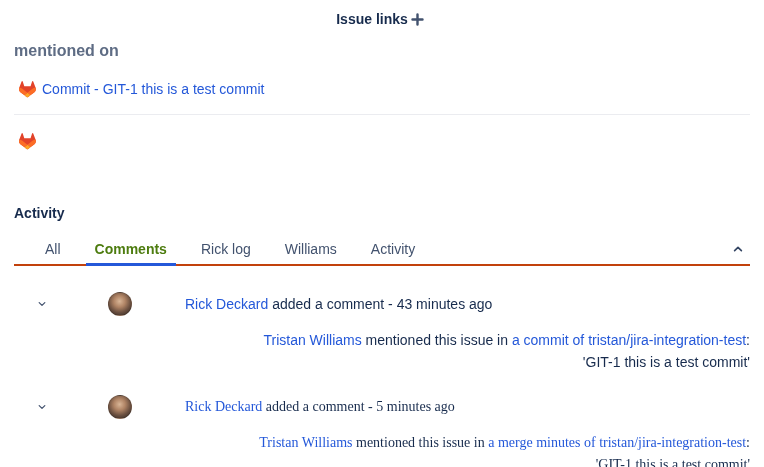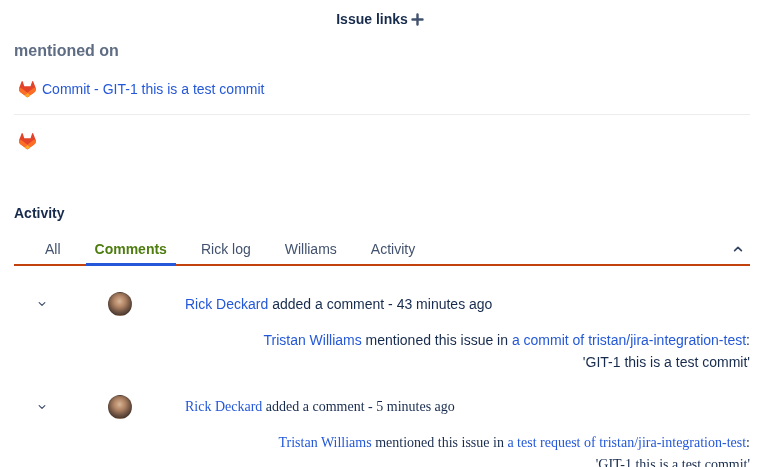--- a/index.html
+++ b/index.html
@@ -206,18 +206,18 @@
         <span style="display:flex;">
           <svg width="10" height="10" viewBox="0 0 16 16">
               <path d="M3.5 5.8 8 10.2l4.5-4.4" stroke="#42526E" stroke-width="2" fill="none" stroke-linecap="round" stroke-linejoin="round"></path>
             </svg>
         </span>
       </button>
       <span class="avatar"></span>
       <span class="comment-head-text"><a class="lnk">Rick Deckard</a><span> added a comment - 5 minutes ago</span></span>
     </div>
     <div class="comment-body">
-      <div><a class="lnk">Tristan Williams</a><span> mentioned this issue in </span><a class="lnk">a test request of tristan/jira-integration-test</a><span>:</span></div>
+      <div><a class="lnk">Tristan Williams</a><span> mentioned this issue in </span><a class="lnk">a merge minutes of tristan/jira-integration-test</a><span>:</span></div>
       <div>'GIT-1 this is a test commit'</div>
     </div>
   </div>
 
 </div>
 
 </body></html>

